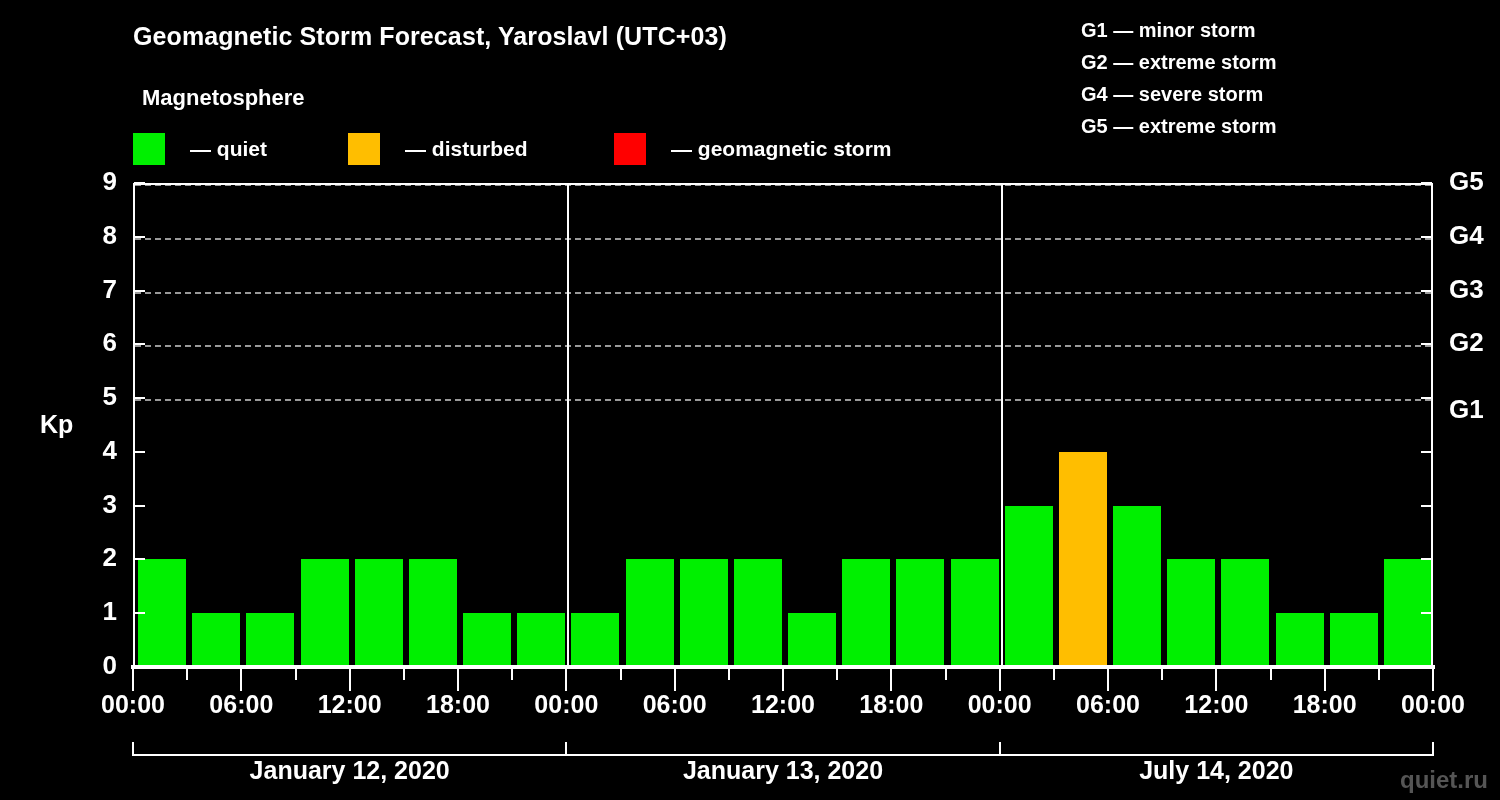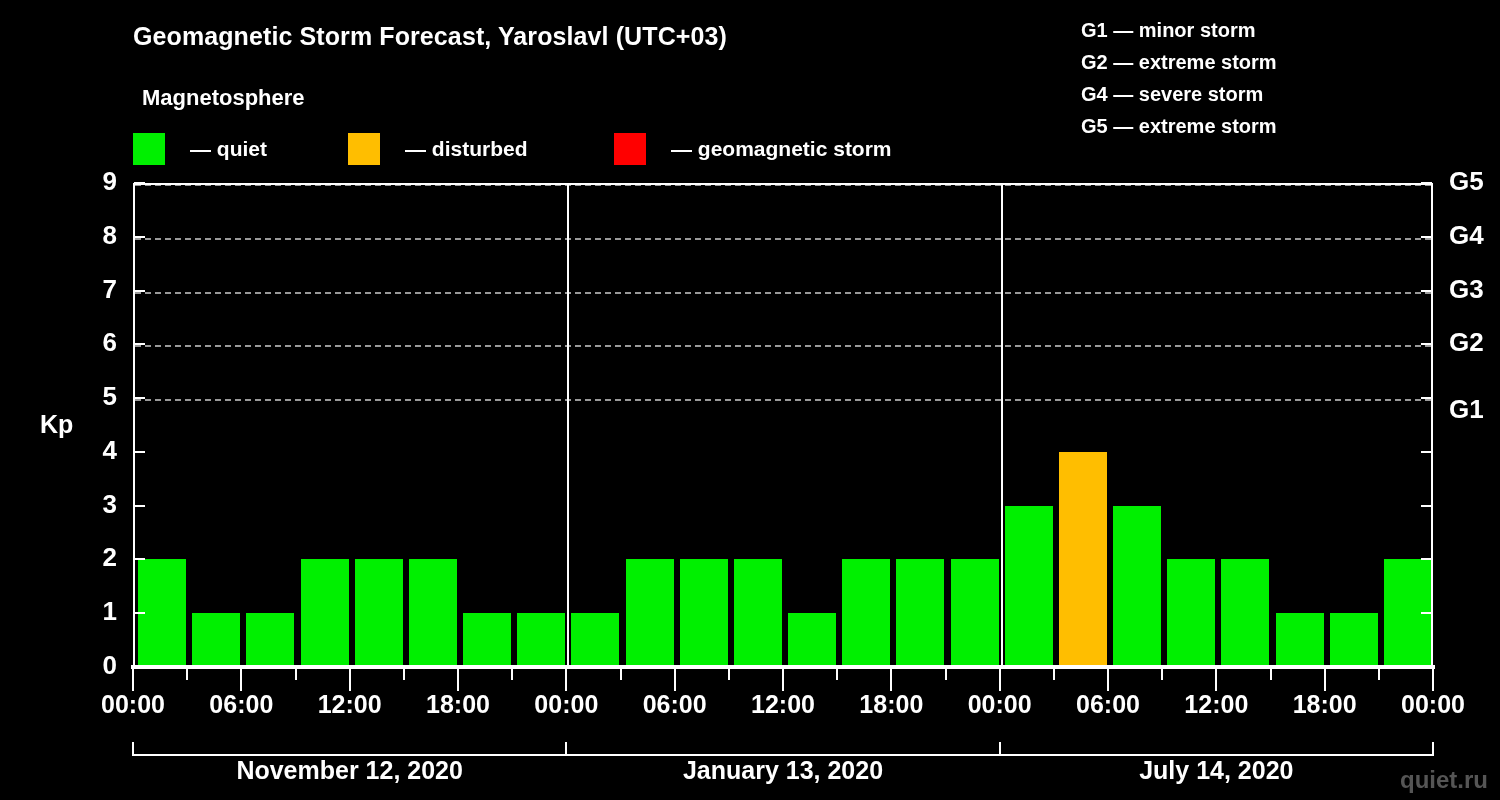--- a/index.html
+++ b/index.html
@@ -218,21 +218,21 @@
       <div class="xlabel" style="left: 713px;">12:00</div>
       <div class="xlabel" style="left: 821.333px;">18:00</div>
       <div class="xlabel" style="left: 929.667px;">00:00</div>
       <div class="xlabel" style="left: 1038px;">06:00</div>
       <div class="xlabel" style="left: 1146.33px;">12:00</div>
       <div class="xlabel" style="left: 1254.67px;">18:00</div>
       <div class="xlabel" style="left: 1363px;">00:00</div>
     </div>
   <div id="daybar">
       <div class="daybracket" style="left: 132px; width: 435.333px;"></div>
-      <div class="daylabel" style="left: 133px; width: 433.333px;">November 12, 2020</div>
+      <div class="daylabel" style="left: 133px; width: 433.333px;">January 12, 2020</div>
       <div class="daybracket" style="left: 565.333px; width: 435.333px;"></div>
       <div class="daylabel" style="left: 566.333px; width: 433.333px;">January 13, 2020</div>
       <div class="daybracket" style="left: 998.667px; width: 435.333px;"></div>
       <div class="daylabel" style="left: 999.667px; width: 433.333px;">July 14, 2020</div>
     </div>
 
   <div class="watermark">quiet.ru</div>
 </div>
 
 </body></html>

